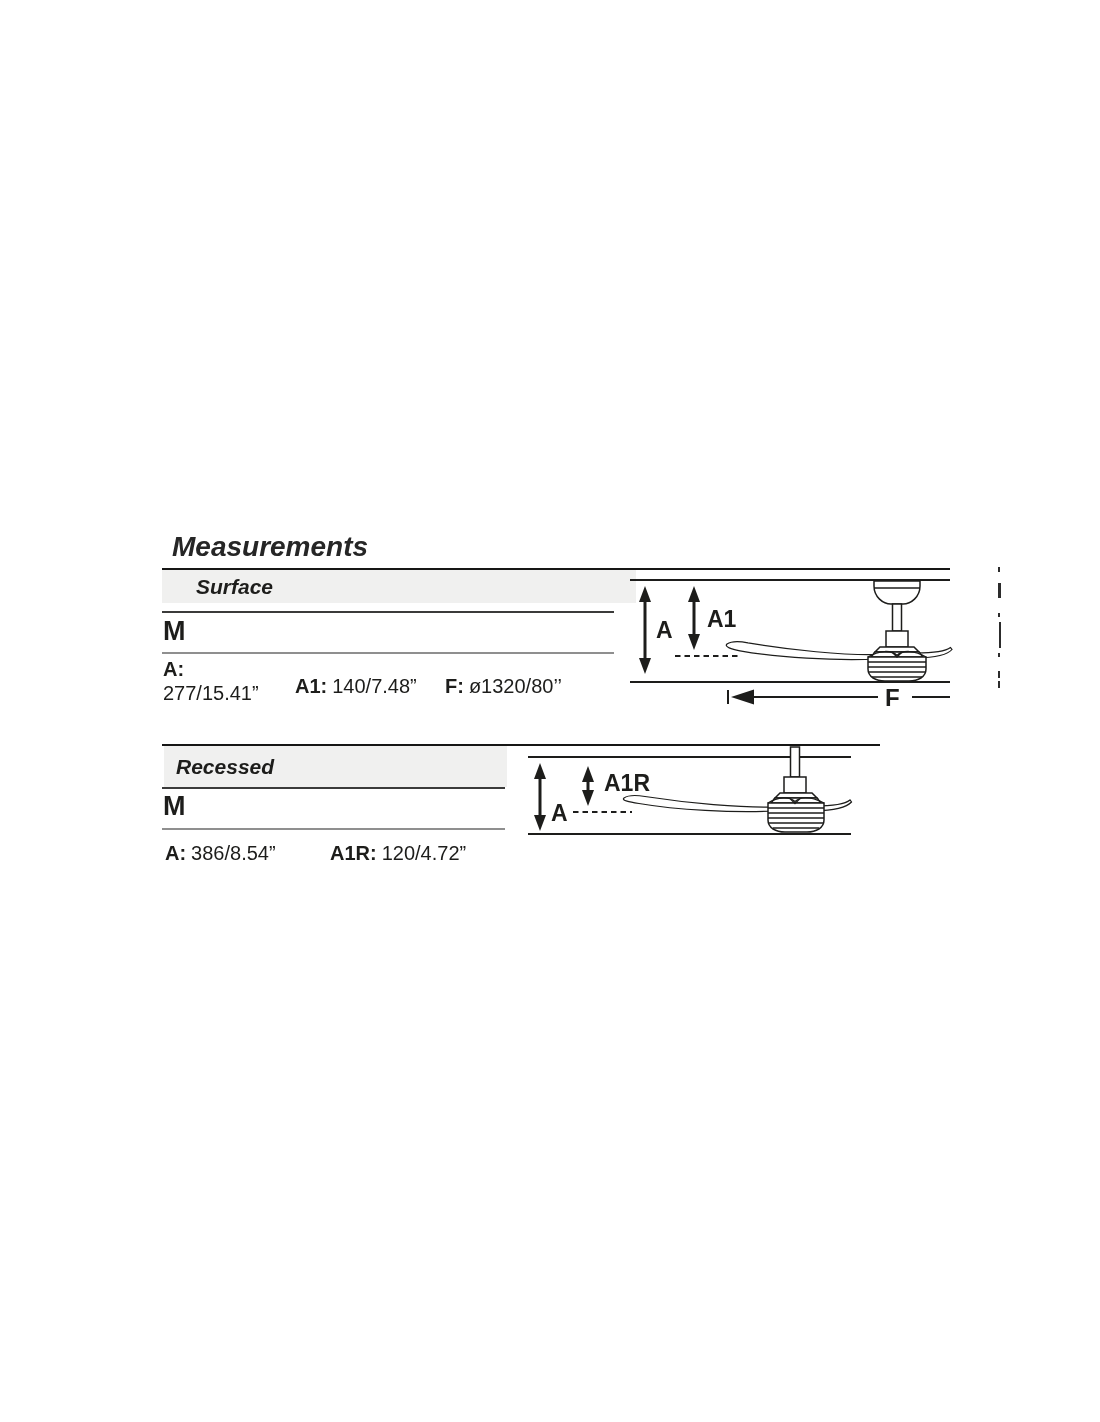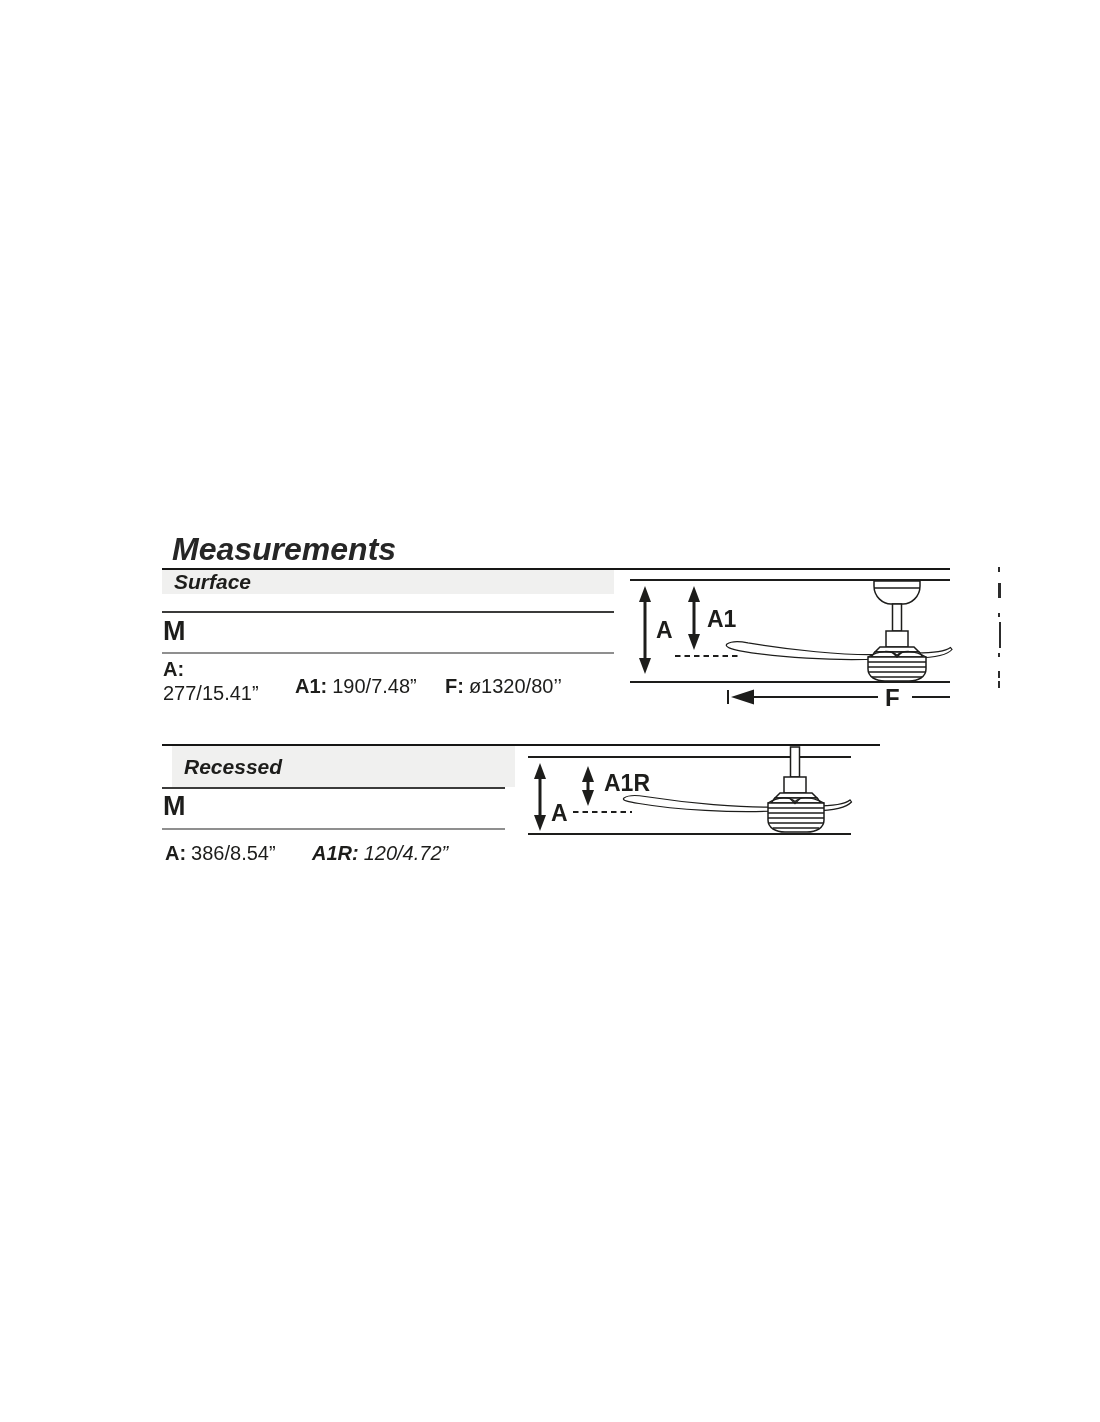--- a/index.html
+++ b/index.html
@@ -6,21 +6,21 @@
   .page{
     position:relative;
     width:1100px;height:1422px;
     background:#ffffff;
     font-family:"Liberation Sans","DejaVu Sans",sans-serif;
     color:#1d1d1b;
     overflow:hidden;
   }
   .abs{position:absolute;}
   .title{
-    font-size:32px;font-weight:bold;font-style:italic;
+    font-size:28px;font-weight:bold;font-style:italic;
     letter-spacing:0px;color:#262626;
   }
   .rule{position:absolute;}
   .rule.dark{background:#161615;}
   .rule.mid{background:#3b3b3a;}
   .rule.gray{background:#8f8f8f;}
   .band{
     position:absolute;background:#f0f0ef;
     display:flex;align-items:center;
   }
@@ -49,34 +49,34 @@
 </style>
 </head>
 <body>
 
 <div class="page">
 
   <div class="abs title" style="left:172px;top:531px;">Measurements</div>
 
   <div class="rule dark" style="left:162px;top:568px;width:788px;height:2px;"></div>
 
-  <div class="band" style="left:162px;top:570px;width:452px;height:24px;">
+  <div class="band" style="left:162px;top:570px;width:452px;height:33px;padding-left:22px;">
     <span class="hdr">Surface</span>
   </div>
   <div class="rule mid" style="left:162px;top:611px;width:452px;height:2px;"></div>
 
   <div class="model" style="left:163px;top:616px;">M</div>
   <div class="rule gray" style="left:162px;top:652px;width:452px;height:2px;"></div>
 
   <div class="meas stack" style="left:163px;top:657px;">
     <span class="b">A:</span>
     <span>277/15.41”</span>
   </div>
   <div class="meas" style="left:295px;top:674px;">
-    <span class="b">A1:</span><span>190/7.48”</span>
+    <span class="b">A1:</span><span>140/7.48”</span>
   </div>
   <div class="meas" style="left:445px;top:674px;">
     <span class="b">F:</span><span>ø1320/80’’</span>
   </div>
 
   <svg class="diagram" style="left:628px;top:565px;" width="335" height="150" viewBox="0 0 335 150">
 
     <line x1="2" y1="15" x2="322" y2="15" class="s2"></line>
     <line x1="2" y1="117" x2="322" y2="117" class="s2"></line>
 
@@ -135,32 +135,32 @@
     <div class="edgemark" style="left:998px;top:583px;width:3px;height:15px;"></div>
     <div class="edgemark" style="left:998px;top:613px;width:2px;height:4px;"></div>
     <div class="edgemark" style="left:999px;top:622px;width:2px;height:26px;"></div>
     <div class="edgemark" style="left:998px;top:653px;width:2px;height:4px;"></div>
     <div class="edgemark" style="left:998px;top:671px;width:2px;height:7px;"></div>
     <div class="edgemark" style="left:998px;top:681px;width:2px;height:7px;"></div>
   </div>
 
   <div class="rule dark" style="left:162px;top:744px;width:718px;height:2px;"></div>
 
-  <div class="band" style="left:172px;top:746px;width:343px;height:41px;">
+  <div class="band" style="left:164px;top:746px;width:343px;height:41px;">
     <span class="hdr">Recessed</span>
   </div>
   <div class="rule mid" style="left:162px;top:787px;width:343px;height:2px;"></div>
 
   <div class="model" style="left:163px;top:791px;">M</div>
   <div class="rule gray" style="left:162px;top:828px;width:343px;height:2px;"></div>
 
   <div class="meas" style="left:165px;top:841px;">
     <span class="b">A:</span><span>386/8.54”</span>
   </div>
-  <div class="meas" style="left:312px;top:841px;font-style:italic;">
+  <div class="meas" style="left:330px;top:841px;">
     <span class="b">A1R:</span><span>120/4.72”</span>
   </div>
 
   <svg class="diagram" style="left:522px;top:746px;" width="365" height="95" viewBox="0 0 365 95">
 
     <line x1="6" y1="11" x2="329" y2="11" class="s2"></line>
     <line x1="6" y1="88" x2="329" y2="88" class="s2"></line>
 
     <g>
       <line x1="18" y1="28" x2="18" y2="74" class="s3"></line>

